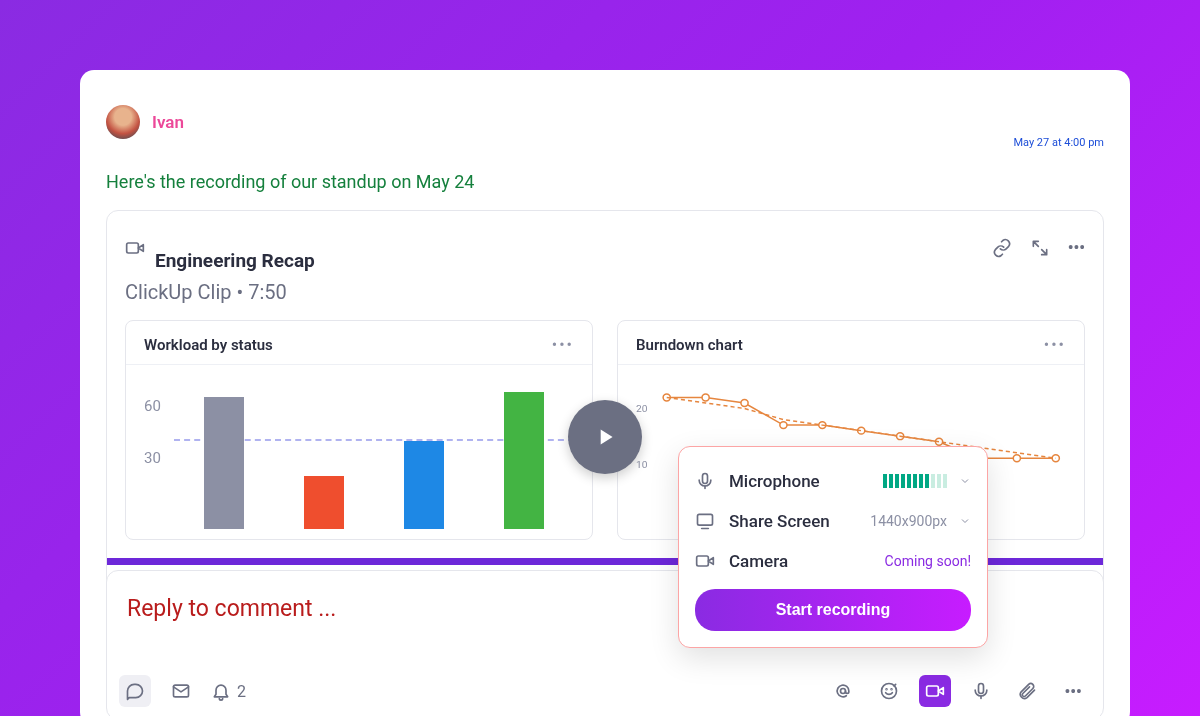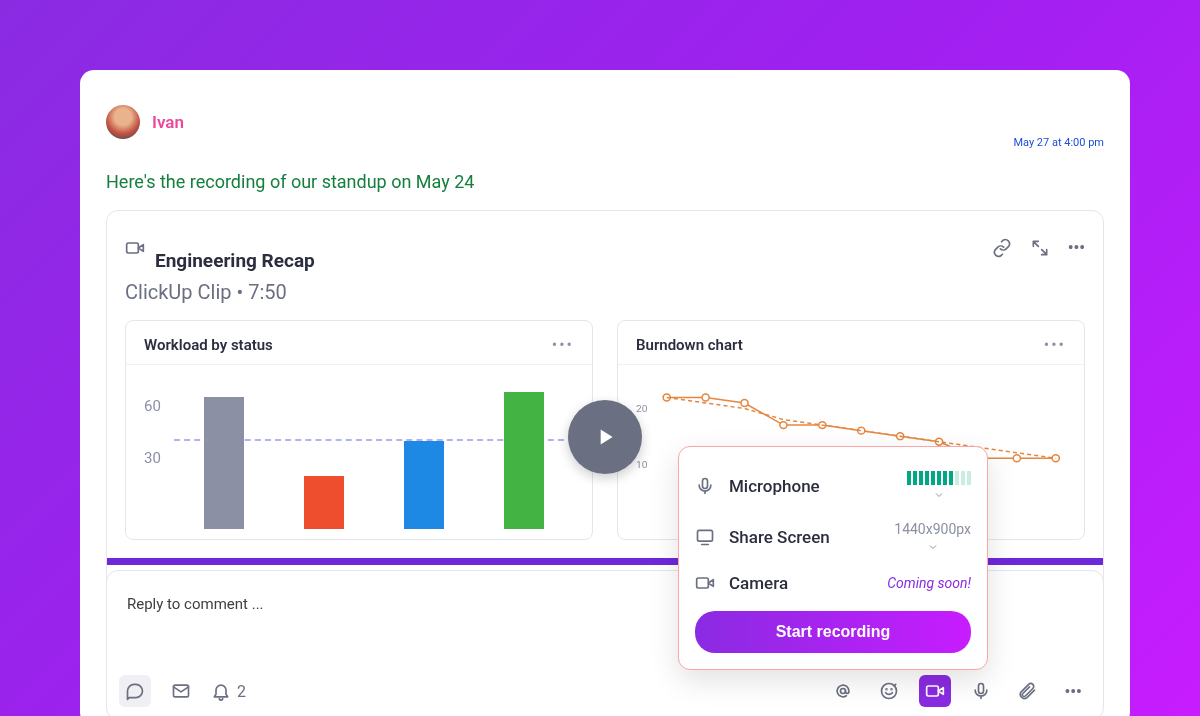--- a/index.html
+++ b/index.html
@@ -93,21 +93,21 @@
   
   .composer {
     position: absolute;
     left: 26px; right: 26px; top: 500px;
     border: 1px solid #e5e6ec;
     border-radius: 12px;
     padding: 24px 20px 0 20px;
     background: #fff;
     height: 150px;
   }
-  .composer-ph { color: #404040; font-size: 15px; }
+  .composer-ph { color: #b91c1c; font-size: 23px; }
   .composer-toolbar {
     display:flex; align-items:center; gap:14px;
     position:absolute; left:12px; right:14px; bottom:12px;
   }
   .tb-btn {
     width:32px; height:32px; display:flex; align-items:center; justify-content:center;
     border-radius:6px; color:#6b6f82;
   }
   .tb-btn svg { stroke:#6b6f82; }
   .tb-btn.active { background:#efeff4; }
@@ -124,22 +124,22 @@
     border:1px solid #fca5a5;
     border-radius:12px;
     width:310px;
     padding: 14px 16px 16px 16px;
     top: 376px;
     left: 598px;
     box-shadow: 0 10px 30px rgba(0,0,0,.12);
   }
   .pop-row { display:flex; align-items:center; gap:14px; padding:10px 0; }
   .pop-label { font-size:17px; color:#2b2e3f; font-weight:500; }
-  .pop-right { margin-left:auto; display:flex; align-items:center; gap:4px; color:#8c90a4; font-size:14px;flex-direction:column; }
-  .coming-soon { color:#8a2be2; font-style:italic; font-size:14px; }
+  .pop-right { margin-left:auto; display:flex; align-items:center; gap:12px; color:#8c90a4; font-size:14px; }
+  .coming-soon { color:#8a2be2; font-size:14px; }
   .level-meter { display:flex; gap:2px; }
   .level-meter span { width:4px; height:14px; background:#c9ede1; }
   .level-meter span.on { background:#00a884; }
   .start-rec {
     margin-top:8px; width:100%; padding:12px 0; border:none; border-radius:20px;
     font-size:16px; font-weight:600; color:#fff; cursor:pointer;
     background: linear-gradient(90deg, #8a2be2 0%, #c71cff 100%);
   }
   .chev { width:12px; height:12px; }
 </style>

